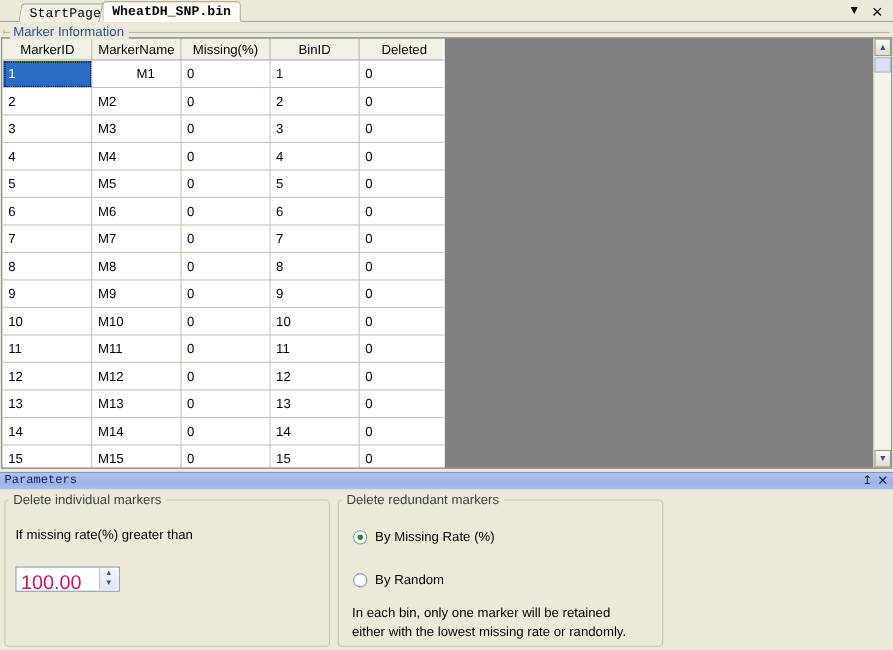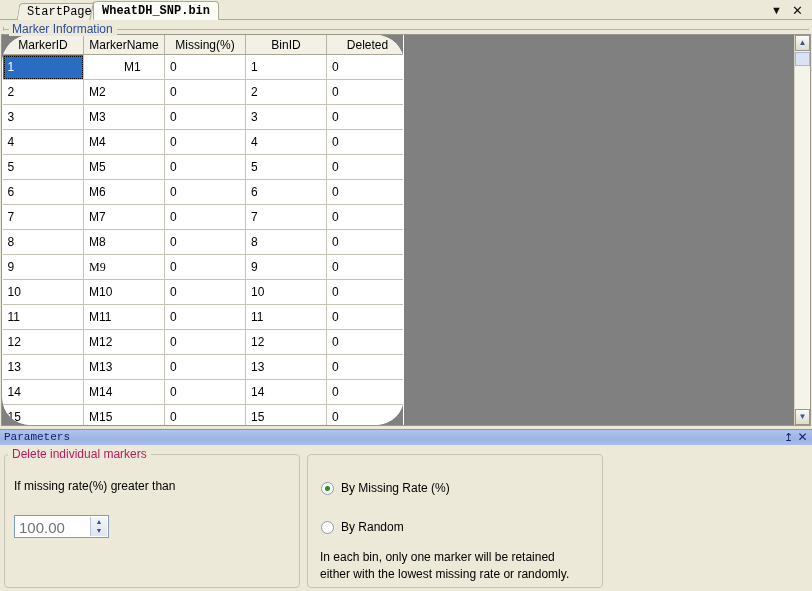--- a/index.html
+++ b/index.html
@@ -138,21 +138,20 @@
     box-sizing: border-box;
     overflow: hidden;
   }
   .grid {
     position: absolute;
     left: 0; top: 0;
     width: 402px;
     height: 390px;
     background: #ffffff;
     overflow: hidden;
-    border-radius: 28px;
   }
   table.mtable {
     border-collapse: collapse;
     width: 401px;
     table-layout: fixed;
   }
   table.mtable th {
     height: 19px;
     background: #f3f1e6;
     border-right: 1px solid #b6b2a5;
@@ -272,21 +271,21 @@
     border-radius: 4px;
     box-sizing: border-box;
     background: transparent;
   }
   .gbox-left  { left: 4px;   top: 9px; width: 296px; height: 134px; }
   .gbox-right { left: 307px; top: 9px; width: 296px; height: 134px; }
   .gbox-label {
     position: absolute;
     top: 2px;
     font-size: 12px;
-    color: #be185d;
+    color: #404040;
     background: #ece9d8;
     padding: 0 4px;
     white-space: nowrap;
   }
   .gl-left  { left: 8px; }
   .gl-right { left: 311px; }
 
   .ptxt {
     position: absolute;
     font-size: 12px;
@@ -298,22 +297,22 @@
     position: absolute;
     left: 14px; top: 70px;
     width: 95px; height: 23px;
     background: #ffffff;
     border: 1px solid #7f9db9;
     box-sizing: border-box;
   }
   .spin-val {
     position: absolute;
     left: 4px; top: 3px;
-    font-size: 15px;
-    color: #737373;
+    font-size: 18px;
+    color: #be185d;
   }
   .spin-btns {
     position: absolute;
     right: 1px; top: 1px;
     width: 17px; height: 19px;
     background: linear-gradient(to bottom,#f4f6fb,#dde4f2);
     border-left: 1px solid #b9c4d8;
     box-sizing: border-box;
   }
   .spin-btns i {
@@ -453,21 +452,21 @@
             </tr>
             <tr>
               <td style="width: 80px;">8</td>
               <td style="width: 80px;">M8</td>
               <td style="width: 80px;">0</td>
               <td style="width: 80px;">8</td>
               <td style="width: 81px;">0</td>
             </tr>
             <tr>
               <td style="width: 80px;">9</td>
-              <td style="width: 80px; font-family: Liberation Serif, serif;">M9</td>
+              <td style="width: 80px;">M9</td>
               <td style="width: 80px;">0</td>
               <td style="width: 80px;">9</td>
               <td style="width: 81px;">0</td>
             </tr>
             <tr>
               <td style="width: 80px;">10</td>
               <td style="width: 80px;">M10</td>
               <td style="width: 80px;">0</td>
               <td style="width: 80px;">10</td>
               <td style="width: 81px;">0</td>
@@ -525,20 +524,21 @@
     <div class="pt-btn pt-pin">↥</div>
     <div class="pt-btn pt-close">✕</div>
   </div>
 
   <div class="params-body">
 
     <div class="gbox gbox-left"></div>
     <div class="gbox gbox-right"></div>
 
     <div class="gbox-label gl-left">Delete individual markers</div>
+    <div class="gbox-label gl-right">Delete redundant markers</div>
 
     <div class="ptxt" style="left:14px; top:34px;">If missing rate(%) greater than</div>
 
     <div class="spin">
       <div class="spin-val">100.00</div>
       <div class="spin-btns">
         <i class="spin-up">▲</i>
         <i class="spin-down">▼</i>
       </div>
     </div>

